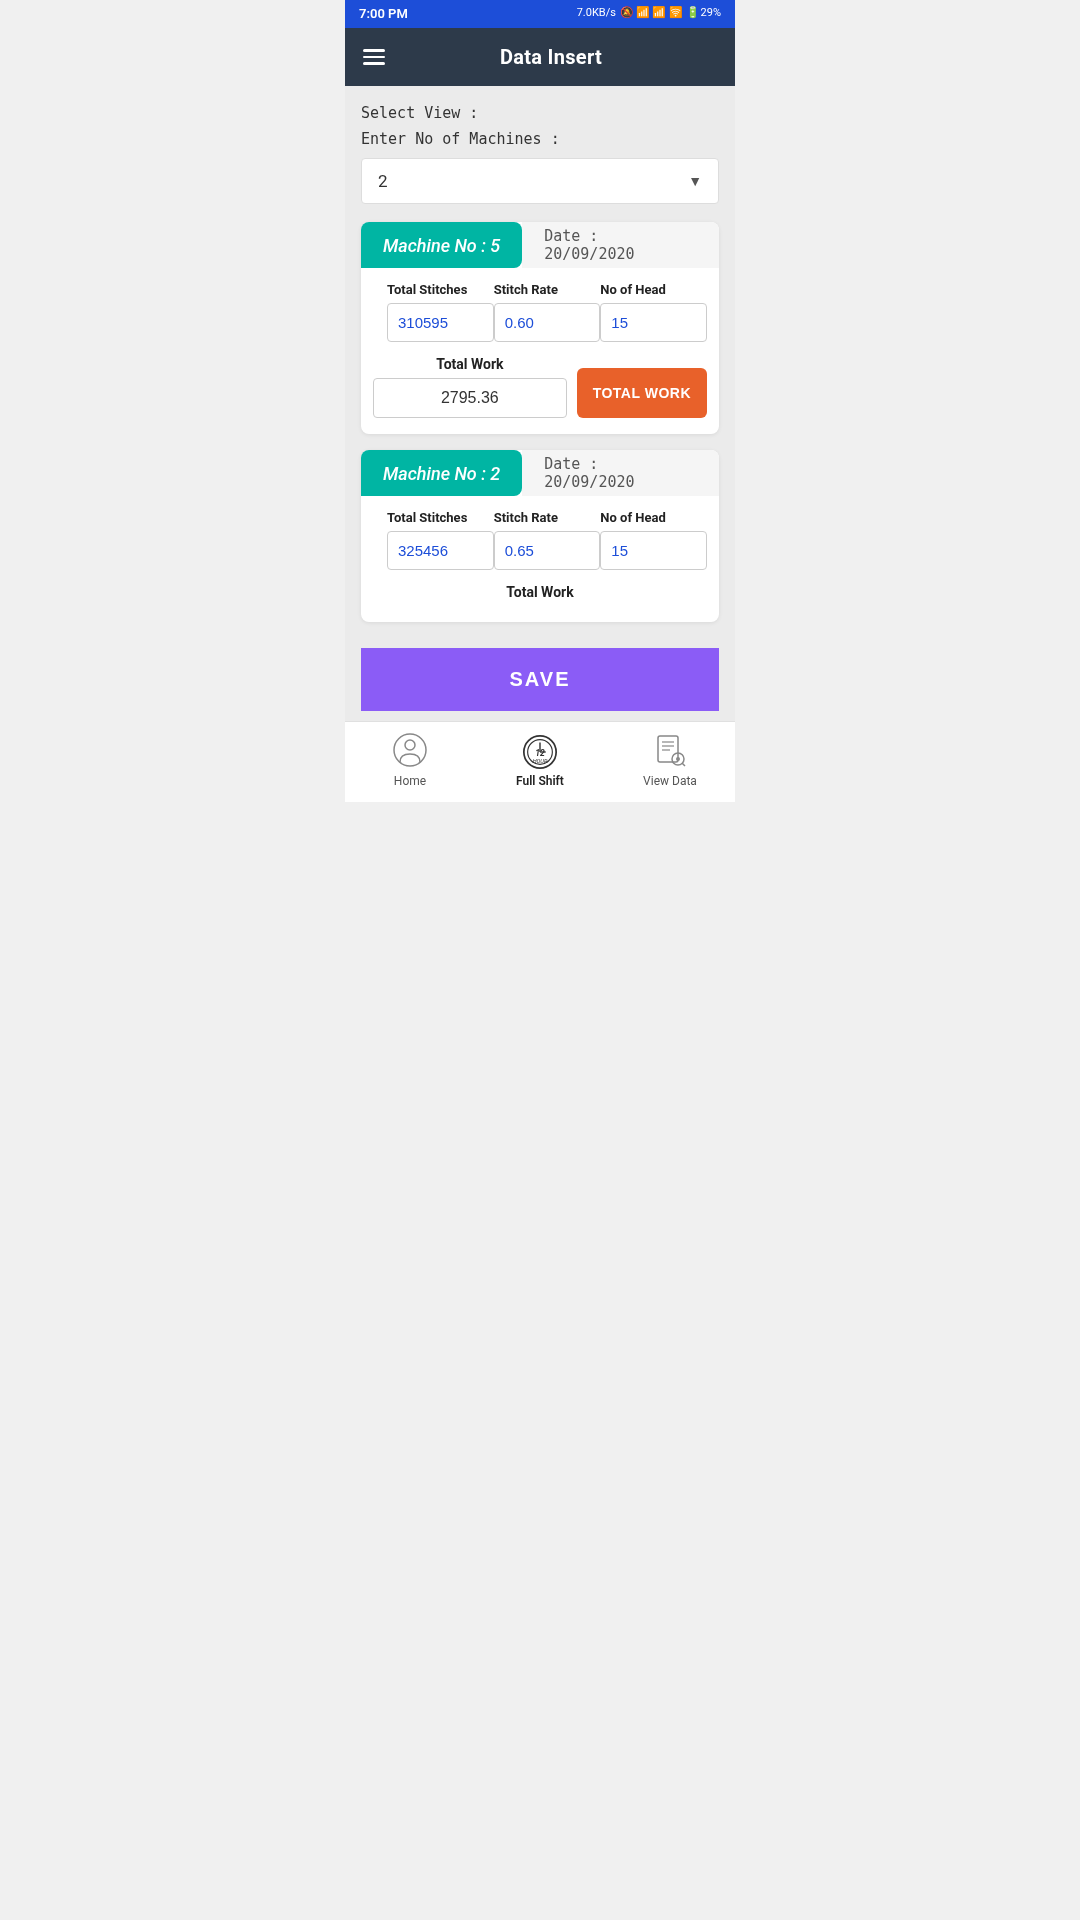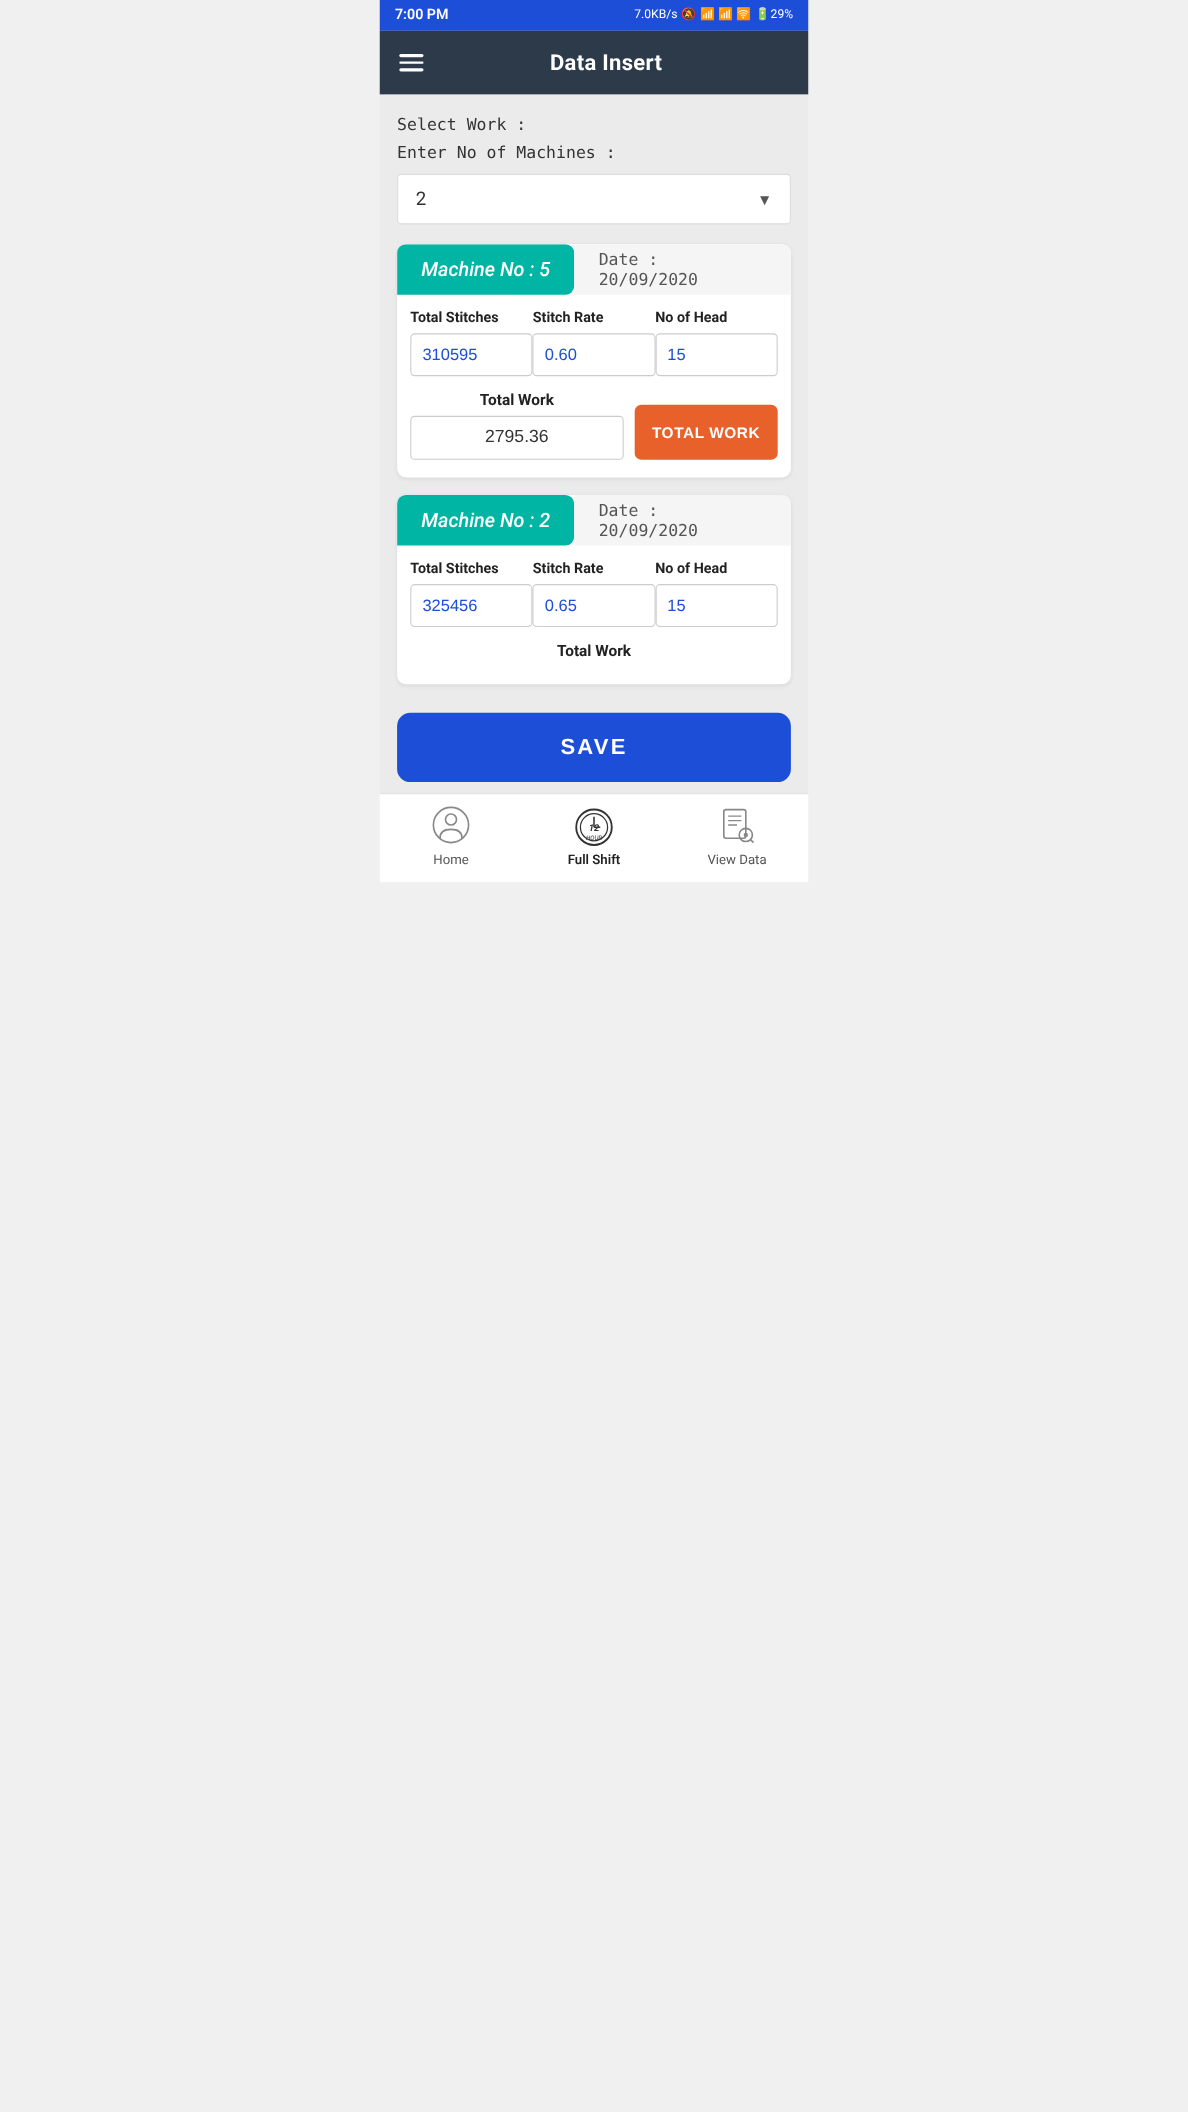--- a/index.html
+++ b/index.html
@@ -151,20 +151,21 @@
     }
 
     .machine-body {
       padding: 14px 12px 16px 12px;
     }
 
     .fields-row {
       display: flex;
       gap: 0;
       margin-bottom: 14px;
+      margin-left: 14px;
     }
     .field-group {
       flex: 1;
     }
     .field-group label {
       display: block;
       font-size: 13px;
       font-weight: 700;
       color: #222;
       margin-bottom: 6px;
@@ -223,24 +224,24 @@
     }
 
     
     .save-btn-container {
       padding: 10px 0 0 0;
       background: #ebebeb;
     }
     .save-btn {
       display: block;
       width: 100%;
-      background: #1d4ed8;
+      background: #8b5cf6;
       color: white;
       border: none;
-      border-radius: 12px;
+      border-radius: 0;
       padding: 20px;
       font-size: 20px;
       font-weight: 700;
       letter-spacing: 2px;
       cursor: pointer;
       text-align: center;
     }
 
     
     .bottom-nav {
@@ -296,21 +297,21 @@
     <div class="menu-line"></div>
     <div class="menu-line"></div>
     <div class="menu-line"></div>
   </div>
   <div class="title">Data Insert</div>
 </div>
 
 <div class="content">
 
   
-  <div class="field-label">Select Work :</div>
+  <div class="field-label">Select View :</div>
 
   
   <div class="machines-label">Enter No of Machines :</div>
   <div class="dropdown-row">
     <span class="dropdown-value">2</span>
     <span class="dropdown-arrow">▼</span>
   </div>
 
   
   <div class="machine-card">

